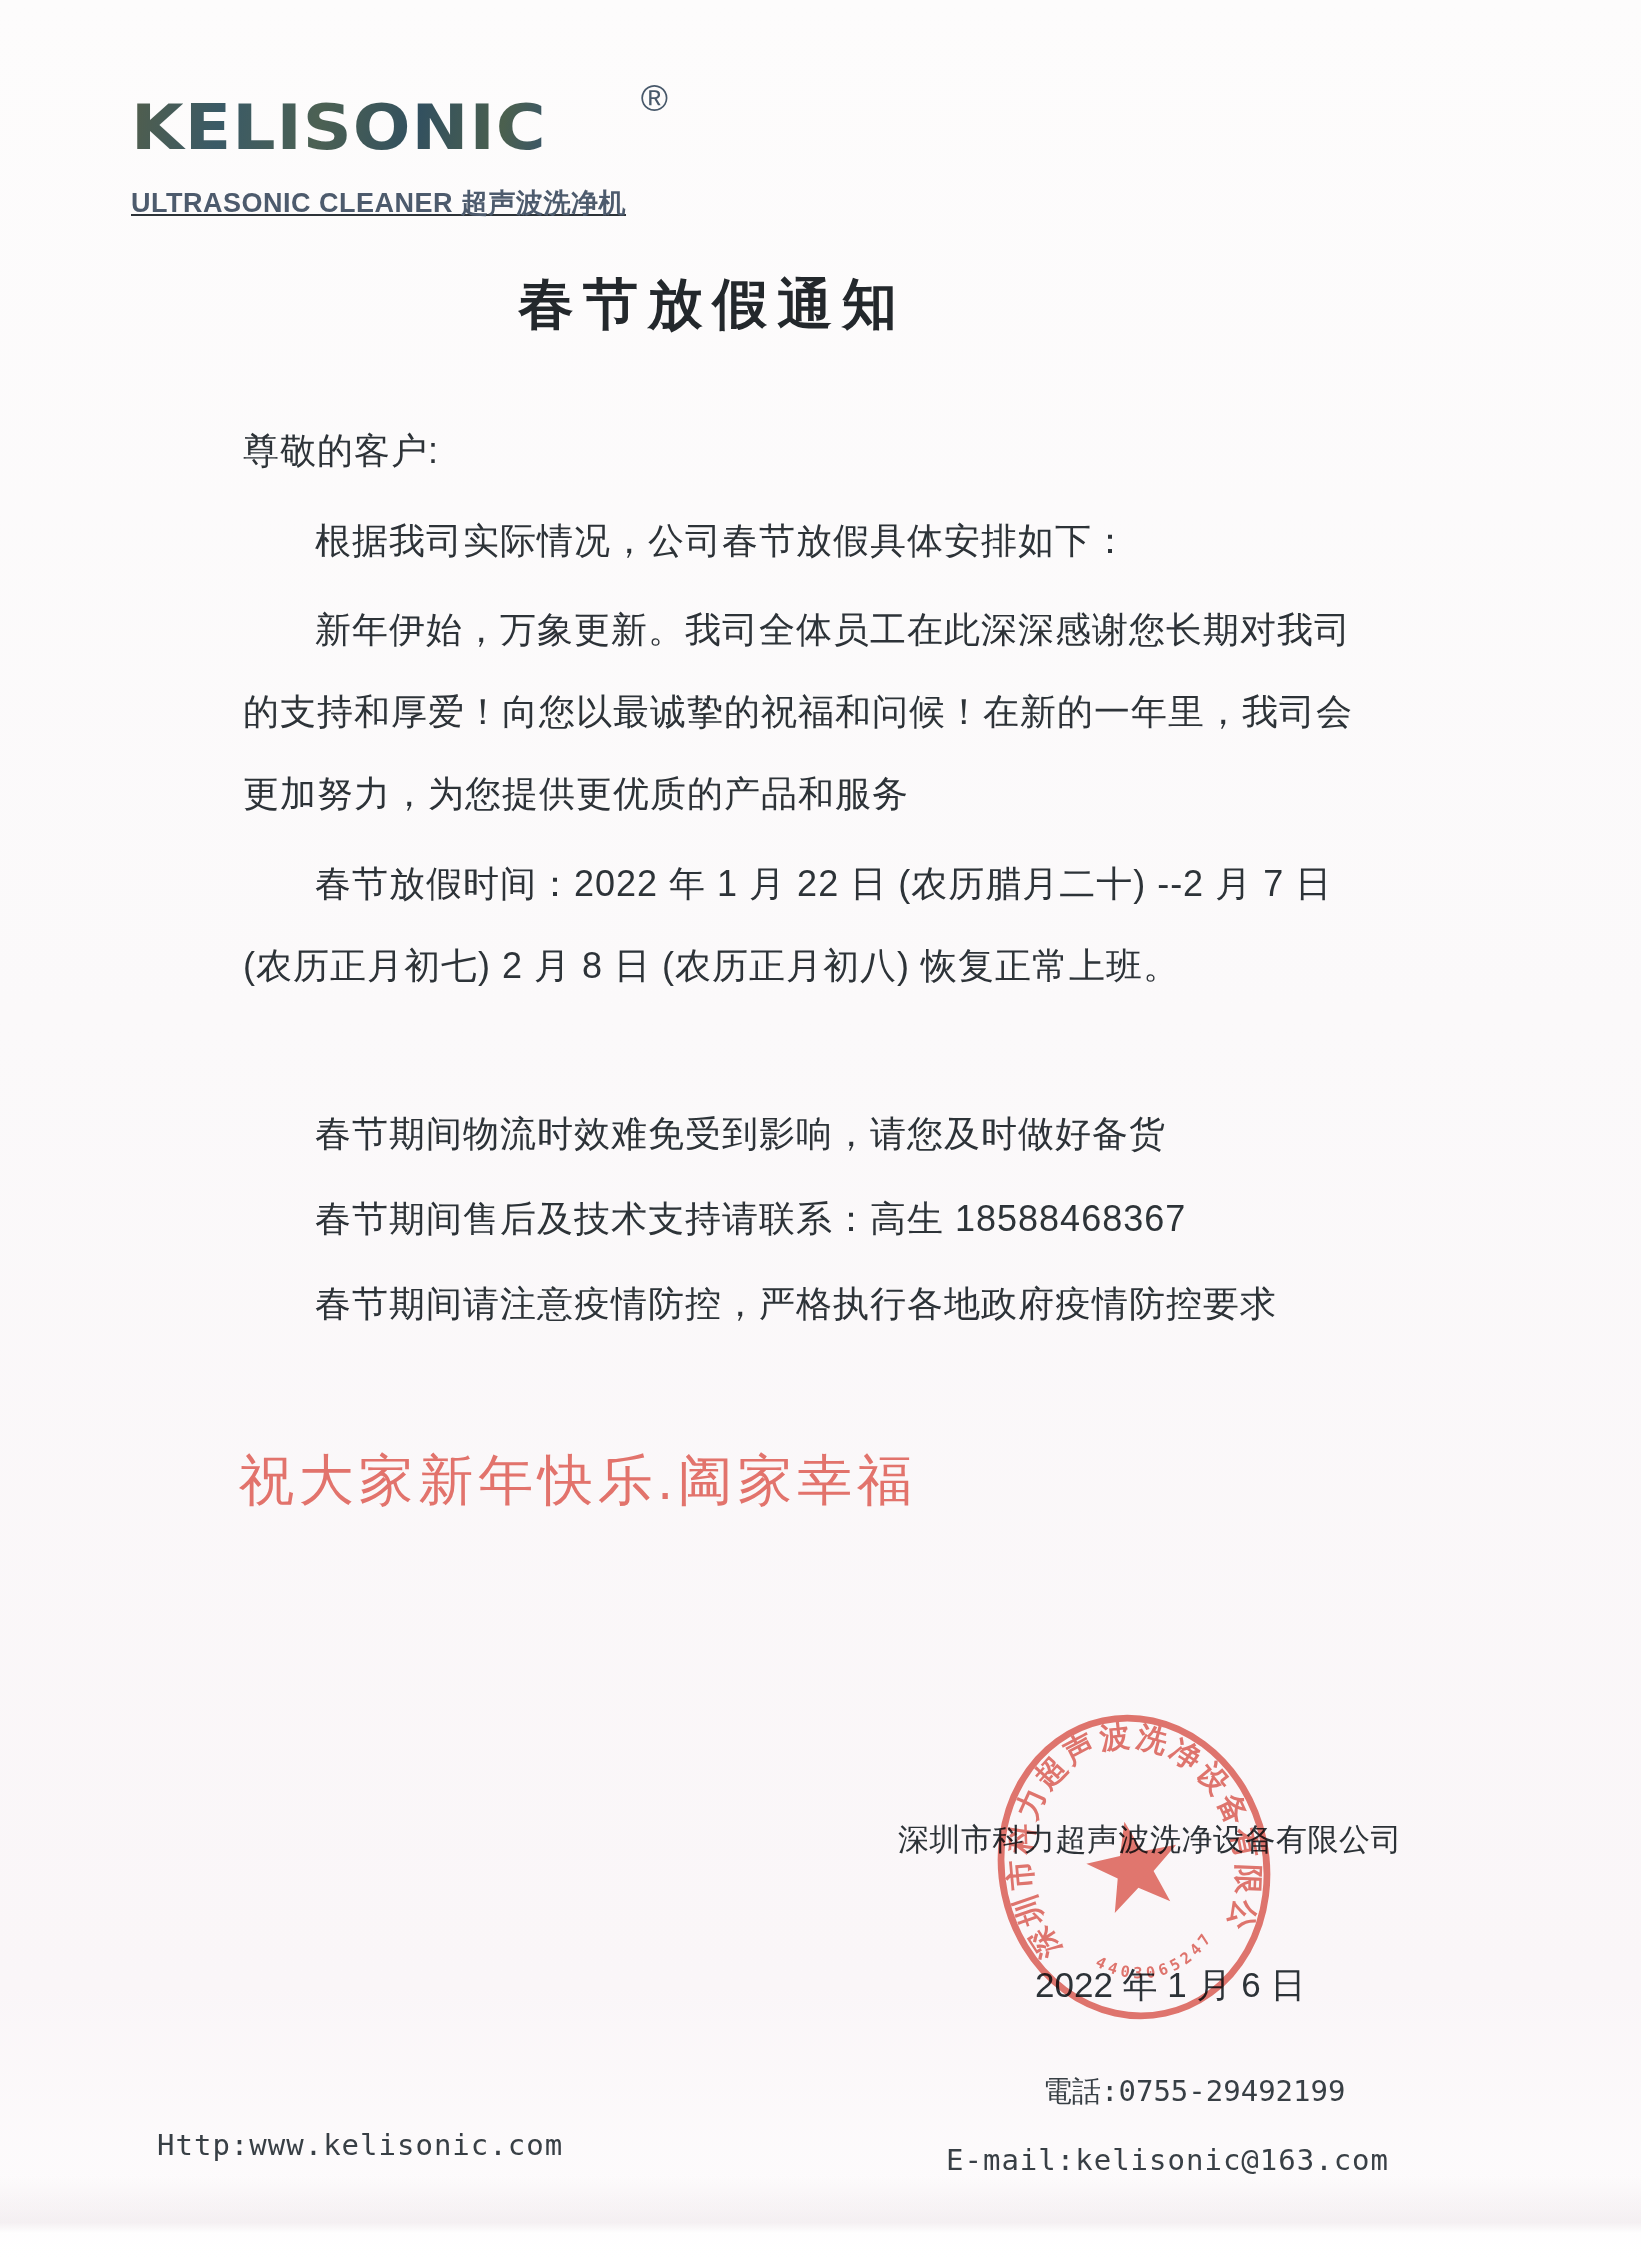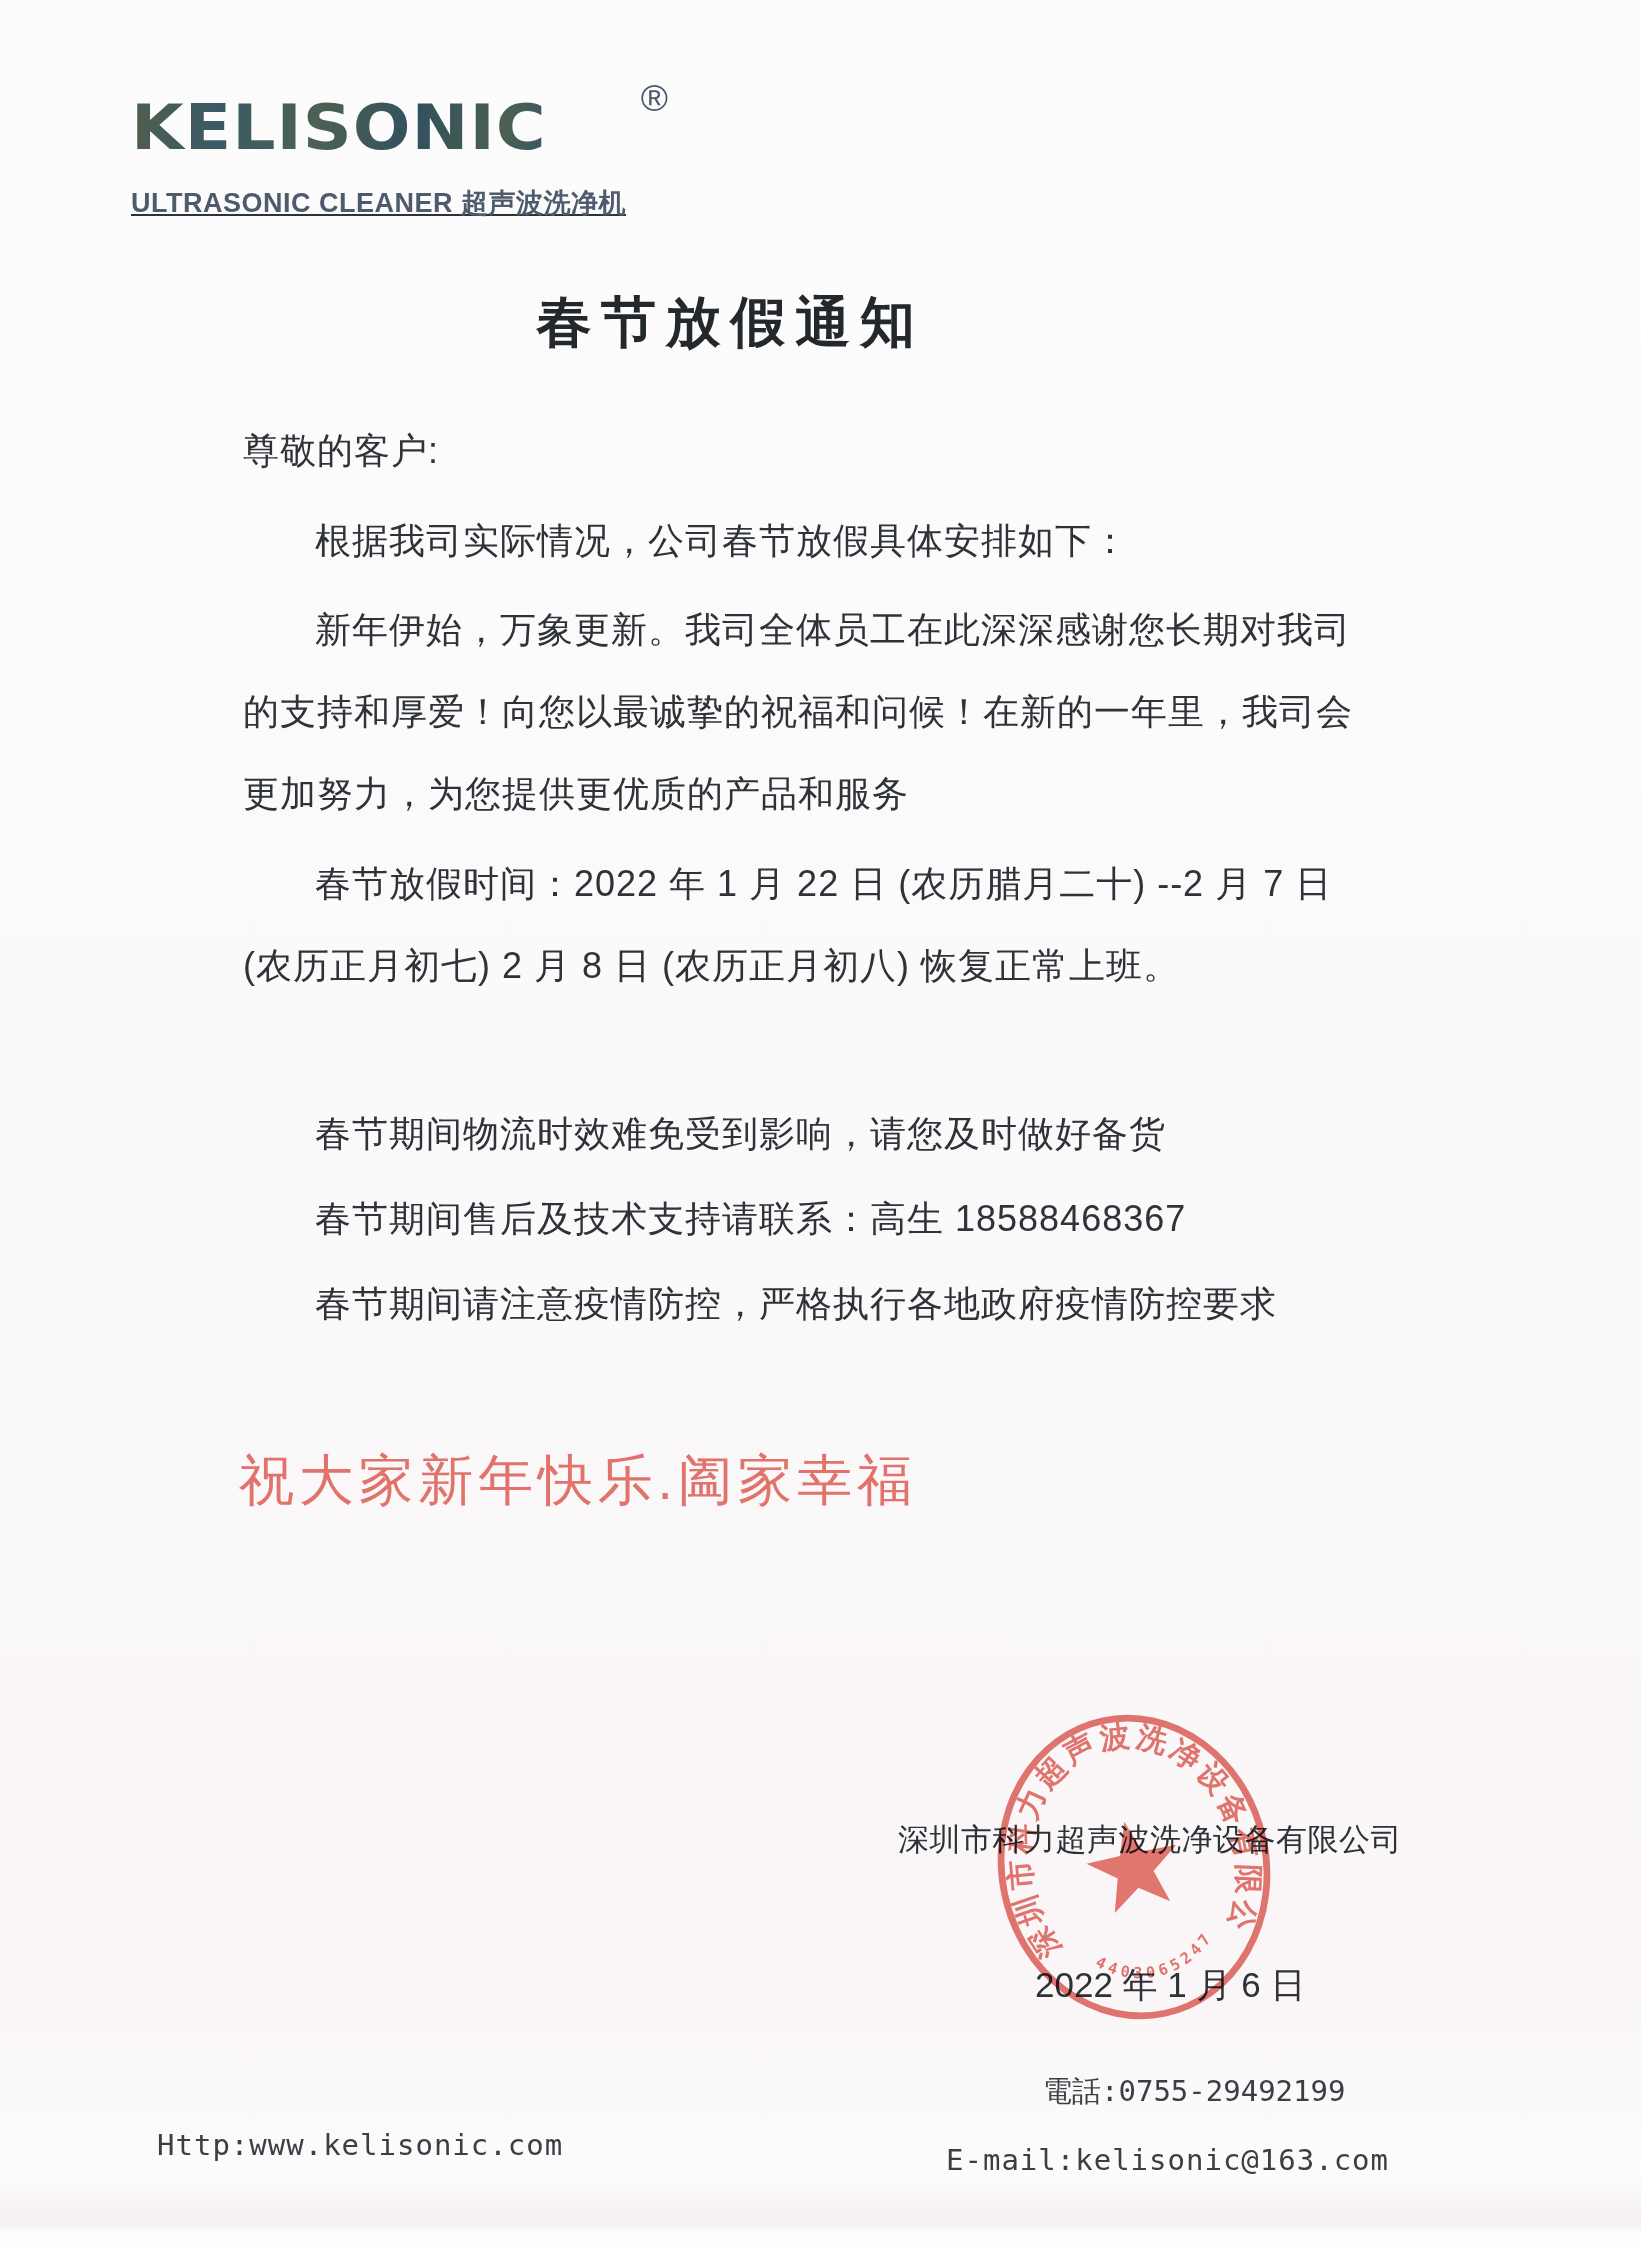--- a/index.html
+++ b/index.html
@@ -26,21 +26,21 @@
   .reg{
     position:absolute;top:-13.5px;right:-42px;
     font-size:37px;color:#47586a;font-weight:400;
   }
   .logo-sub{
     margin-top:15px;font-size:27px;font-weight:700;
     color:#4d5b6d;letter-spacing:0.5px;white-space:nowrap;
   }
   
   .title{
-    position:absolute;left:0;top:268px;width:1425px;margin:18px;
+    position:absolute;left:0;top:268px;width:1425px;margin:0;
     text-align:center;font-size:55px;font-weight:800;
     letter-spacing:9.7px;color:#23282c;
   }
   
   .body{
     position:absolute;left:243px;top:410px;width:1173px;
     font-size:36px;line-height:82px;letter-spacing:1px;
   }
   .salutation{margin:0;}
   .para{margin:7.7px 0 0 0;text-indent:2em;white-space:pre-wrap;}

